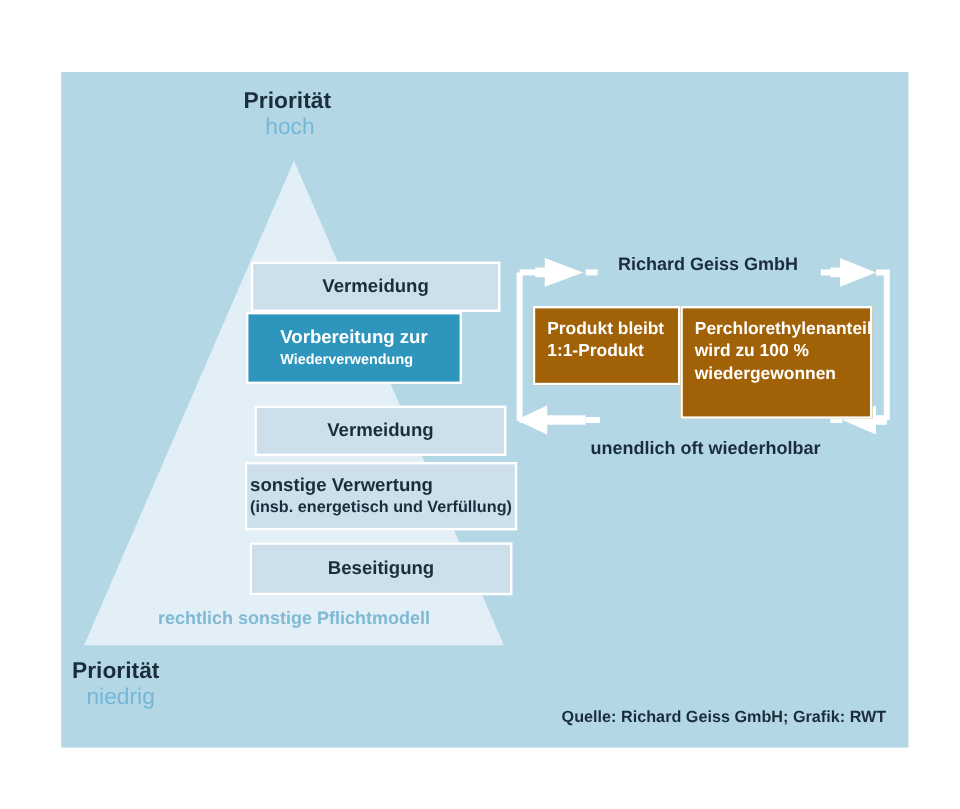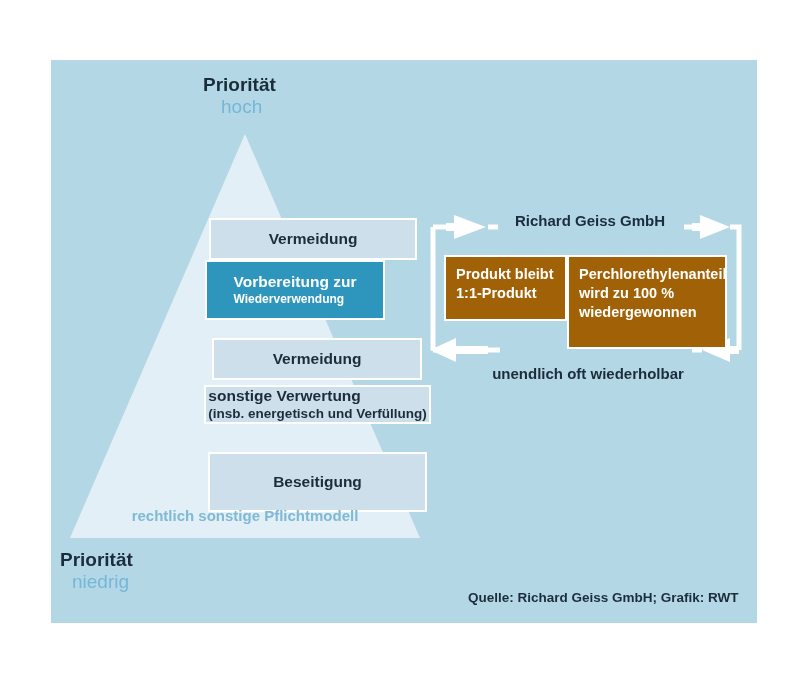--- a/index.html
+++ b/index.html
@@ -83,22 +83,22 @@
     color: #ffffff;
     font-weight: bold;
   }
   .band .sub {
     display: block;
     font-size: 13.5px;
   }
   #band-0 { left: 209px; top: 218px; width: 208px; height: 42px; }
   #band-1 { left: 205px; top: 260px; width: 180px; height: 60px; }
   #band-2 { left: 212px; top: 338px; width: 210px; height: 42px; }
-  #band-3 { left: 204px; top: 385px; width: 227px; height: 39px; }
-  #band-4 { left: 208px; top: 452px; width: 219px; height: 60px; }
+  #band-3 { left: 204px; top: 385px; width: 227px; height: 57px; }
+  #band-4 { left: 208px; top: 452px; width: 219px; height: 44px; }
 
   
   #base-caption {
     position: absolute;
     left: 90px;
     top: 507px;
     width: 310px;
     text-align: center;
     font-size: 15px;
     font-weight: bold;

